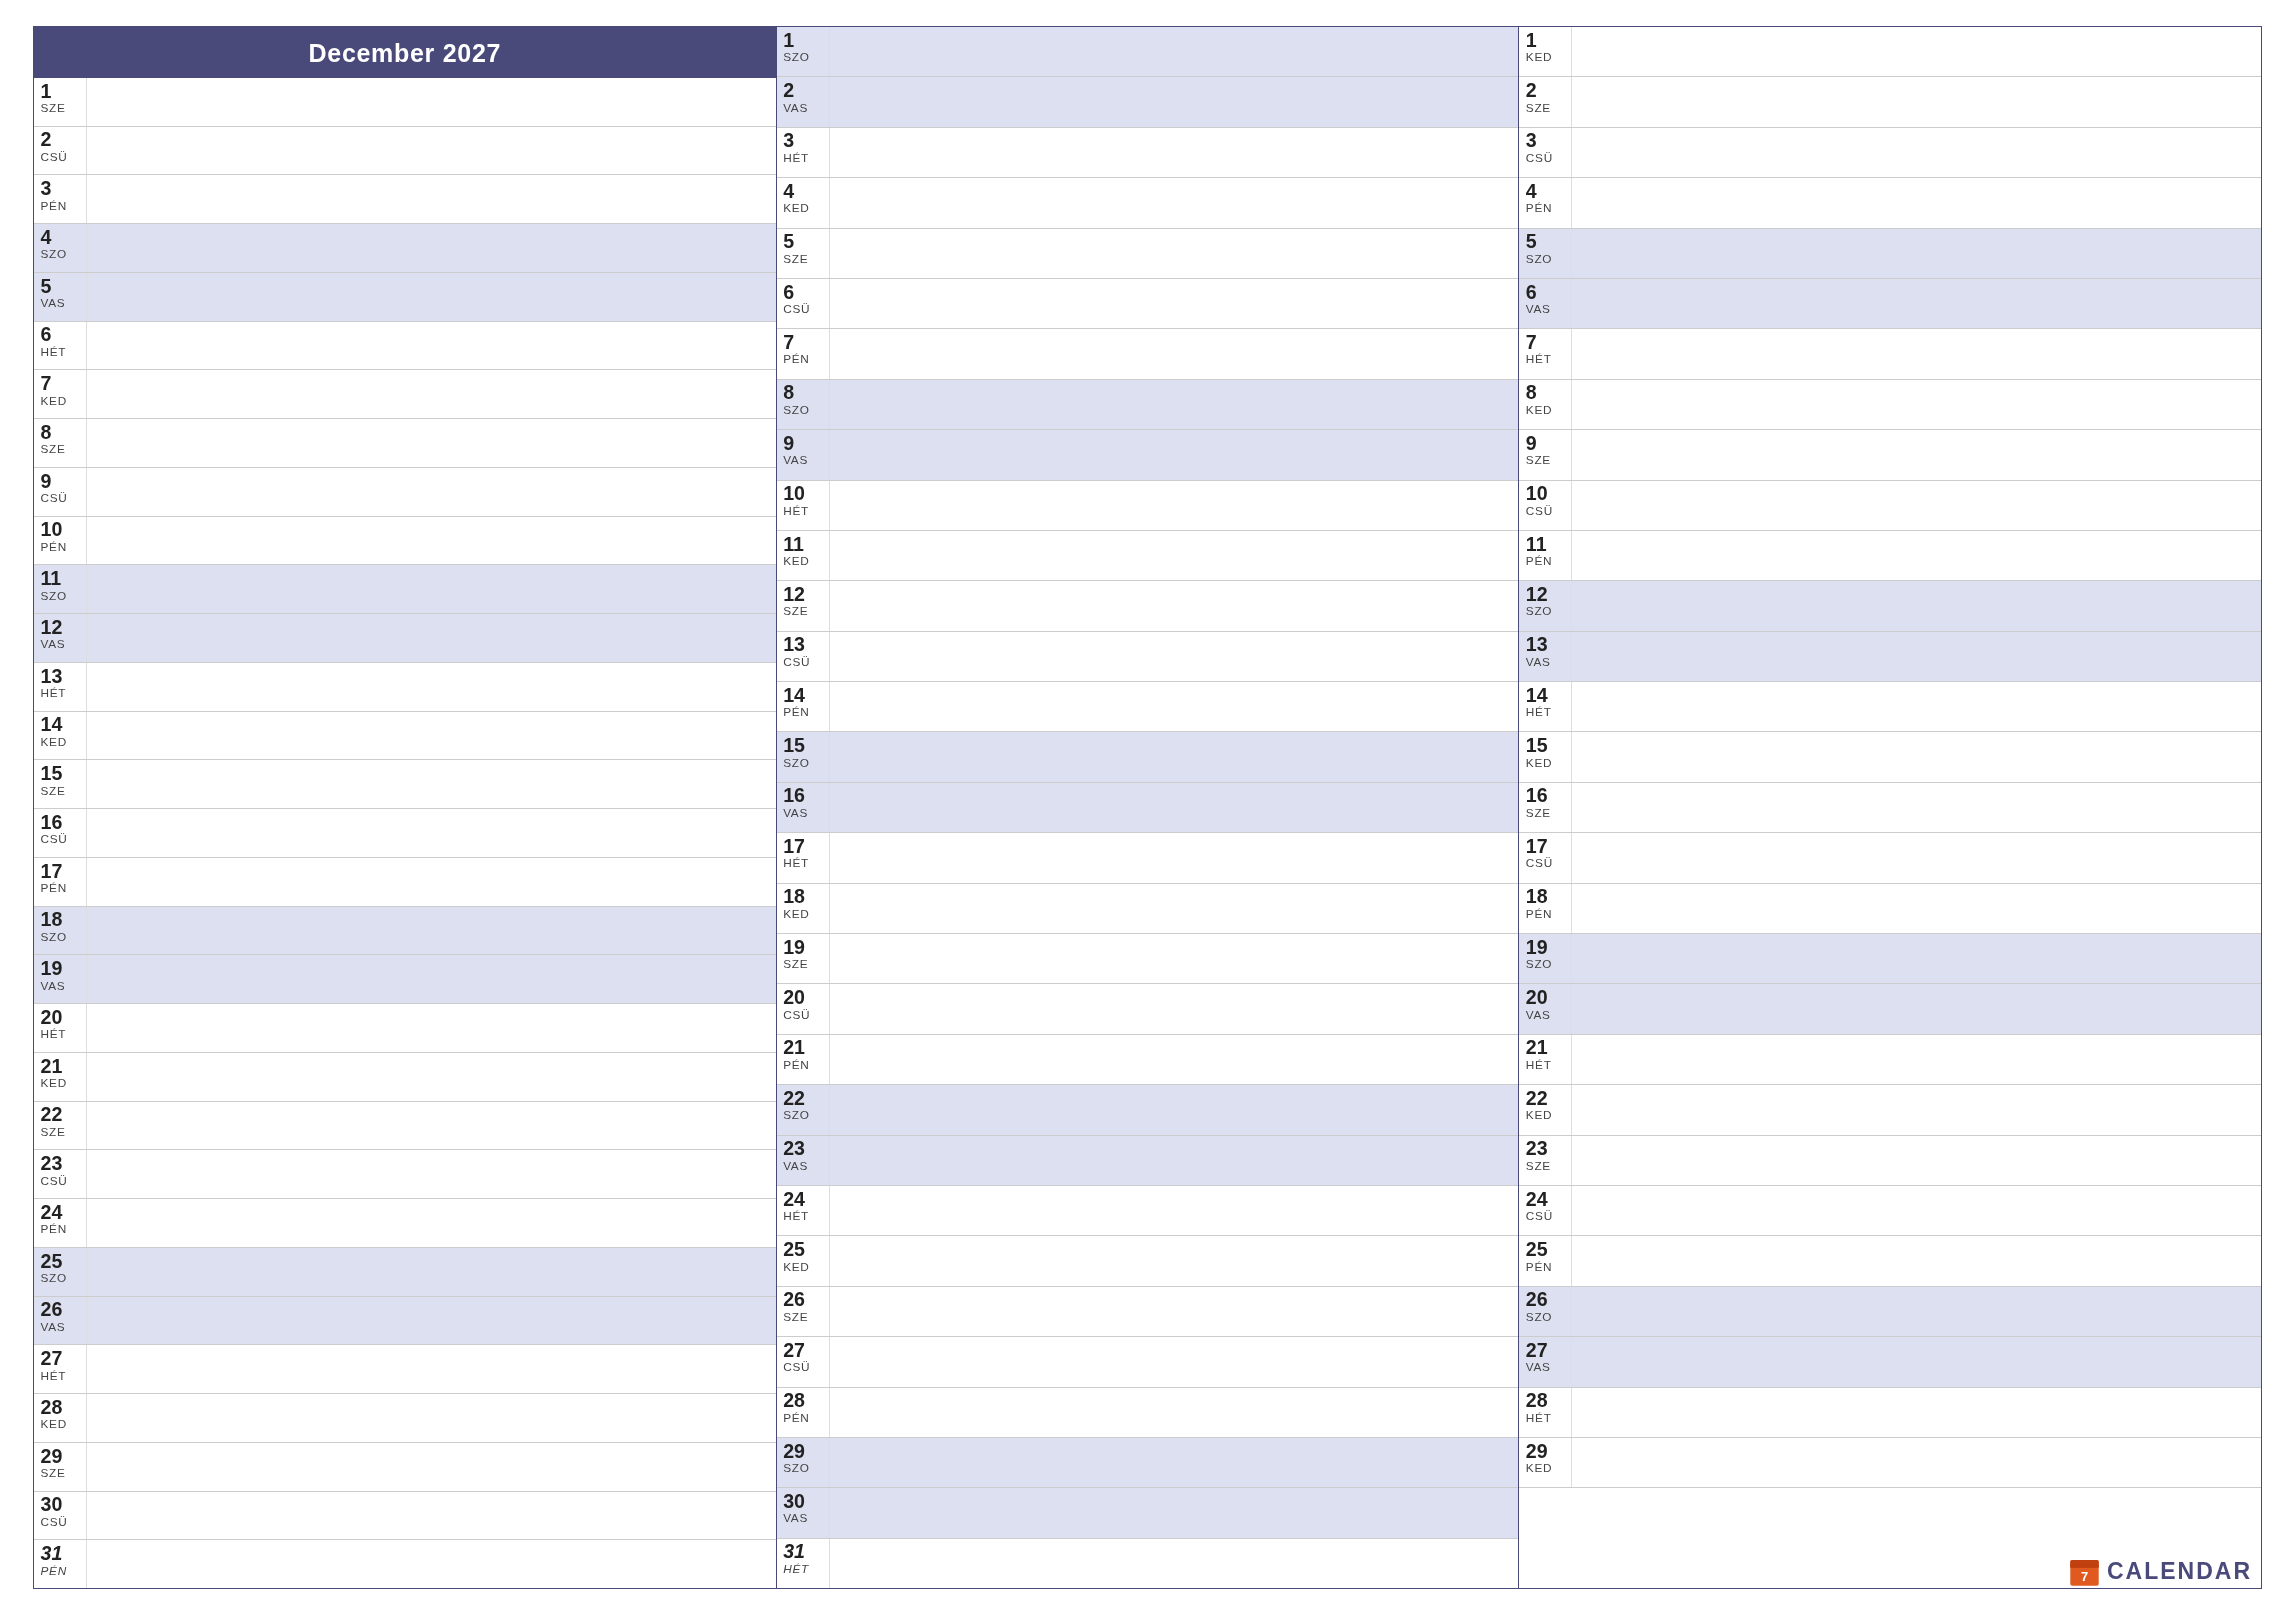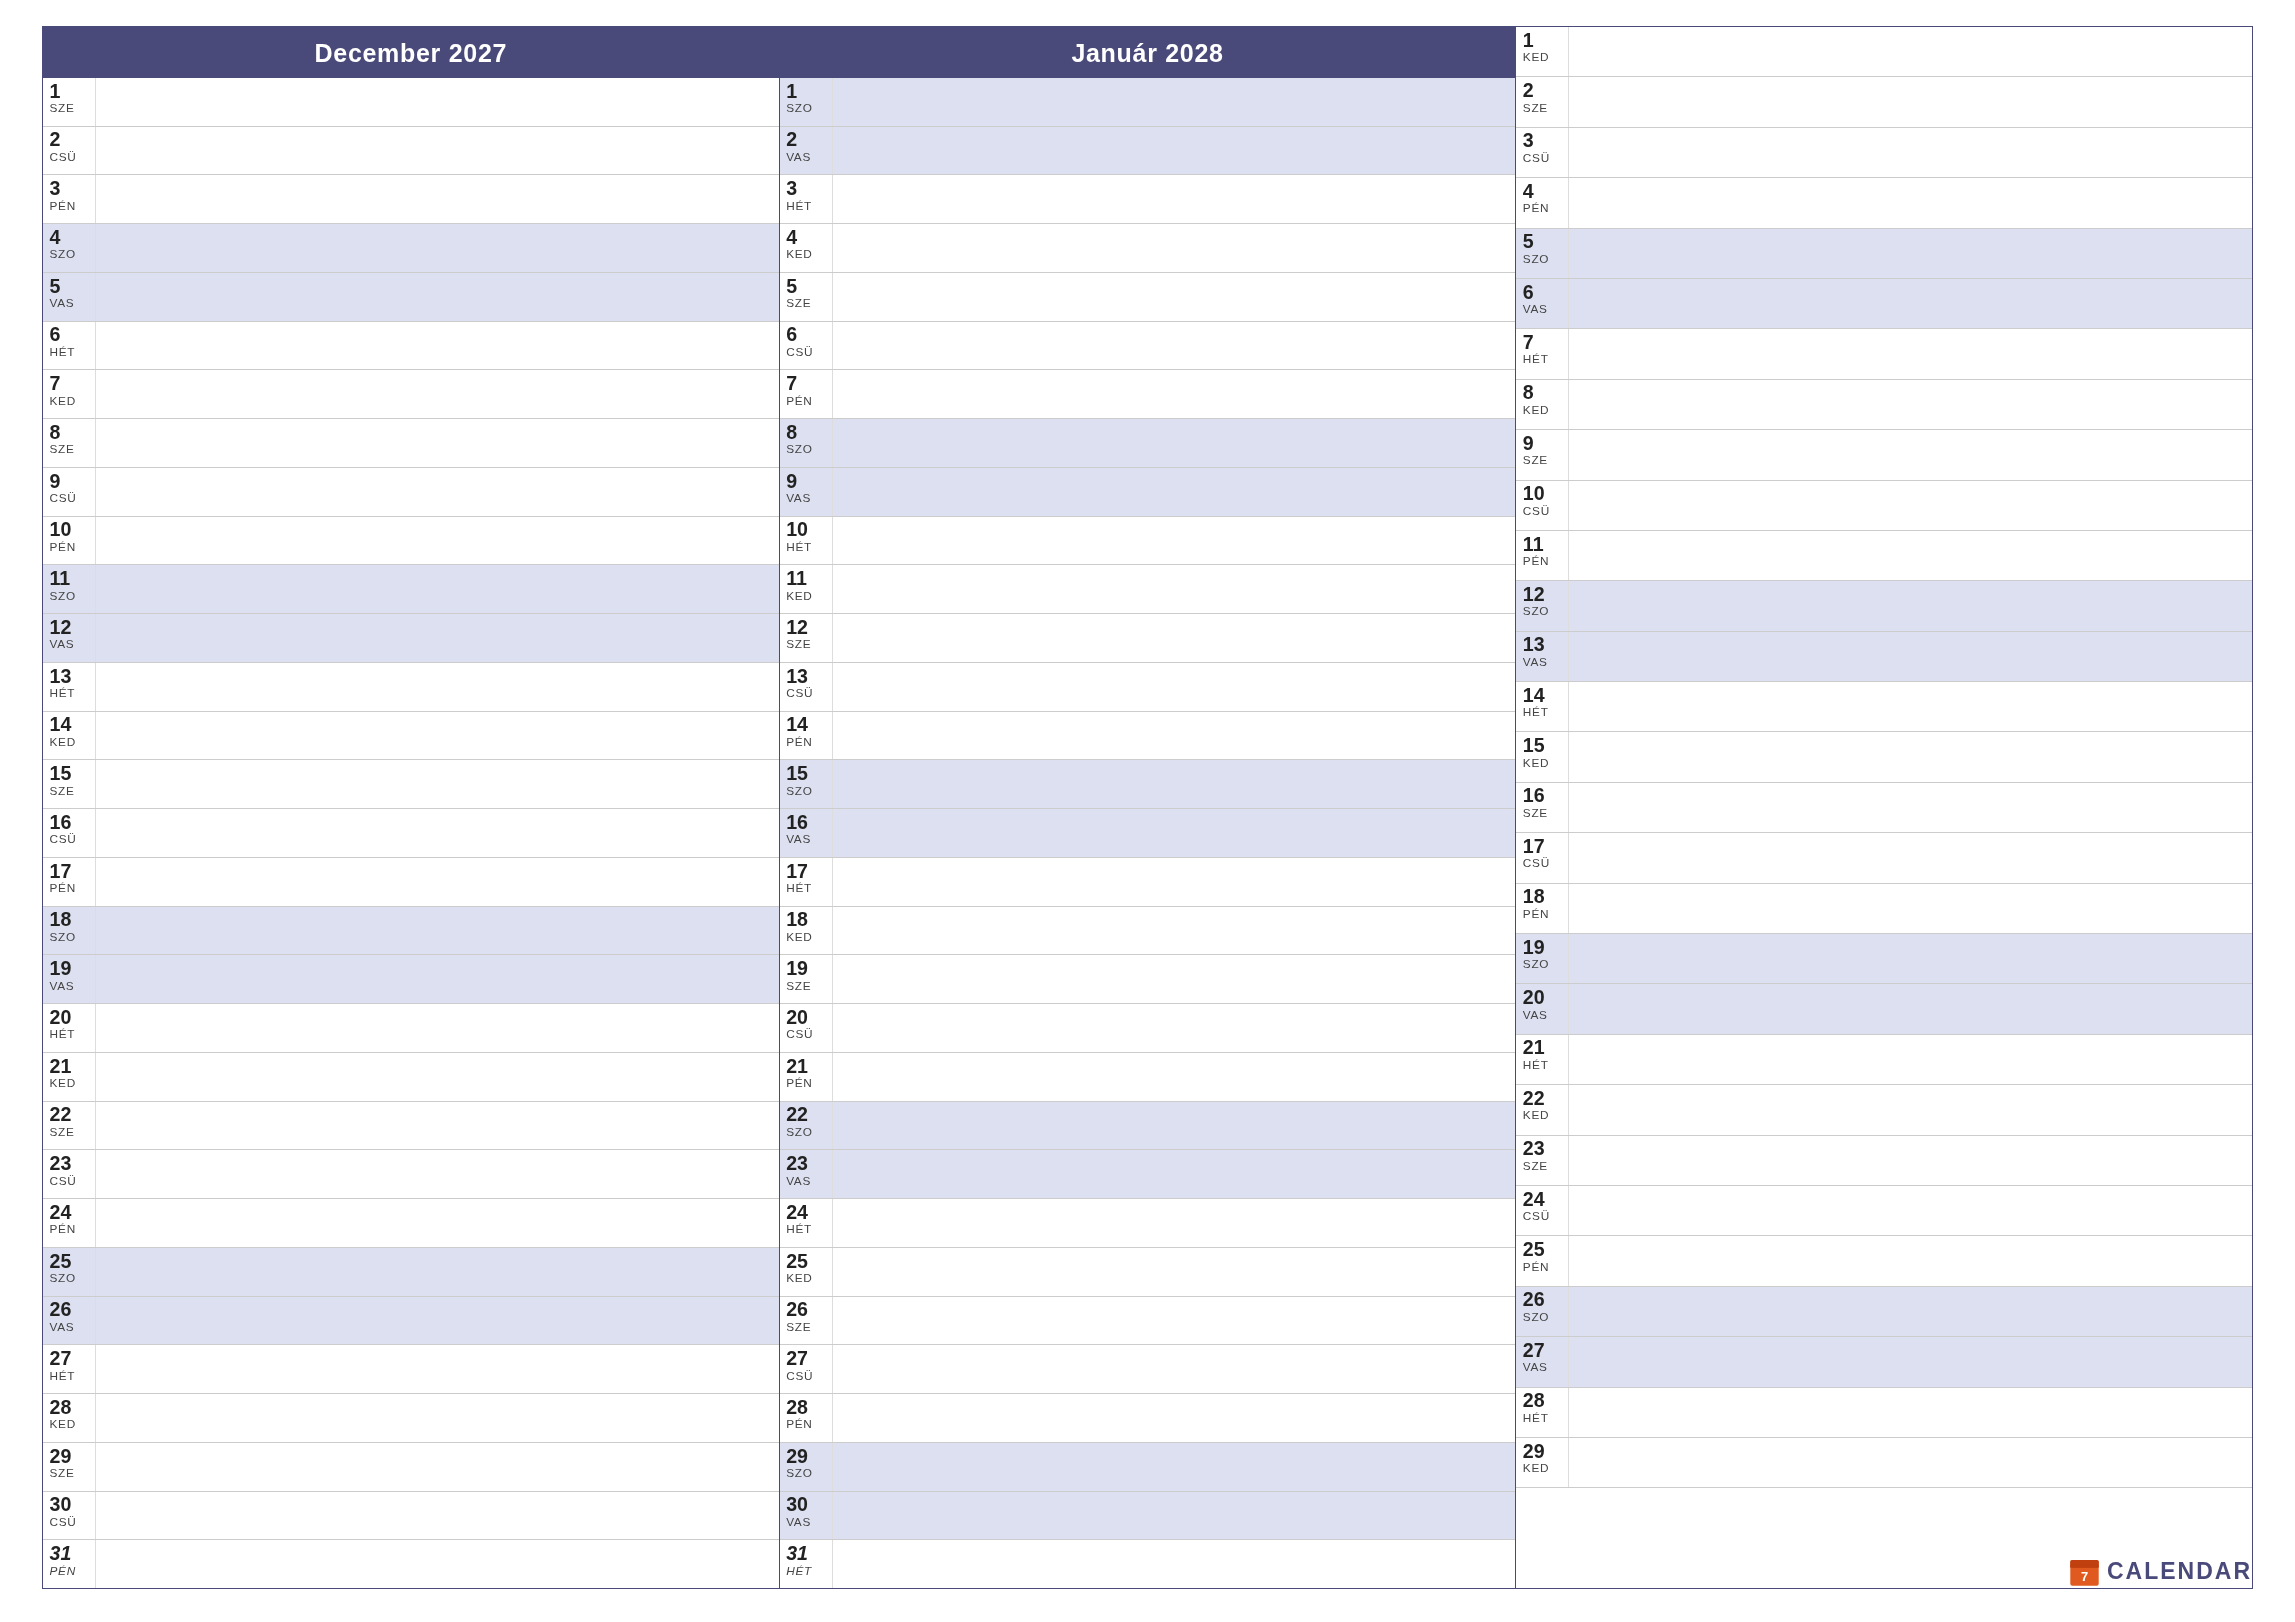--- a/index.html
+++ b/index.html
@@ -7,21 +7,21 @@
       background: #fff;
       font-family: Arial, Helvetica, sans-serif;
       width: 2295px;
       height: 1623px;
       overflow: hidden;
       position: relative;
     }
     .page {
       width: 2295px;
       height: 1615px;
-      padding: 26px 42px;
+      padding: 26px 33px;
       display: flex;
       flex-direction: column;
     }
     .calendar-grid {
       display: flex;
       flex-direction: row;
       border: 1px solid #4a4a7a;
       flex: 1;
       width: 100%;
     }
@@ -333,21 +333,20 @@
           <div class="day-row weekday">
             <div class="day-number-block">
               <div class="day-num">31</div>
               <div class="day-name">PÉN</div>
             </div>
             <div class="day-content"></div>
           </div>
         </div>
       </div>
       <div class="month-col">
-        <div class="month-header">Január 2028</div>
         <div class="days-container">
           <div class="day-row weekend">
             <div class="day-number-block">
               <div class="day-num">1</div>
               <div class="day-name">SZO</div>
             </div>
             <div class="day-content"></div>
           </div>
           <div class="day-row weekend">
             <div class="day-number-block">

